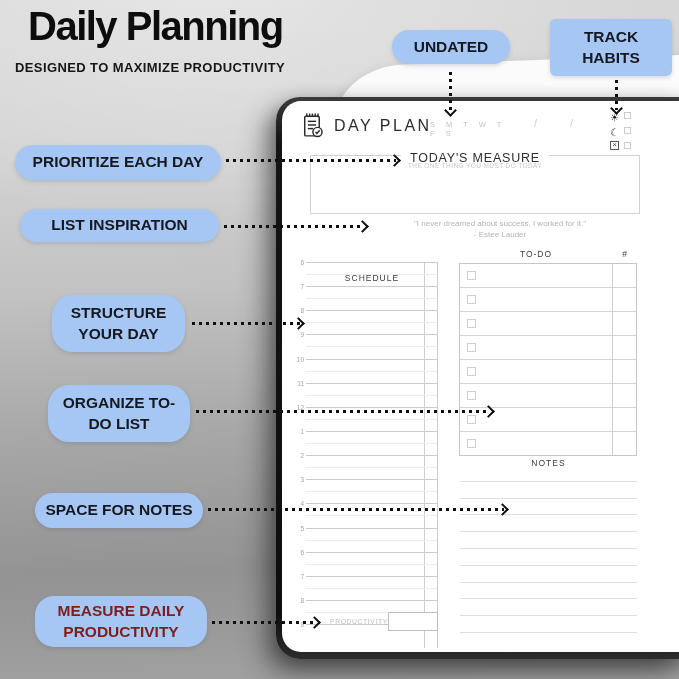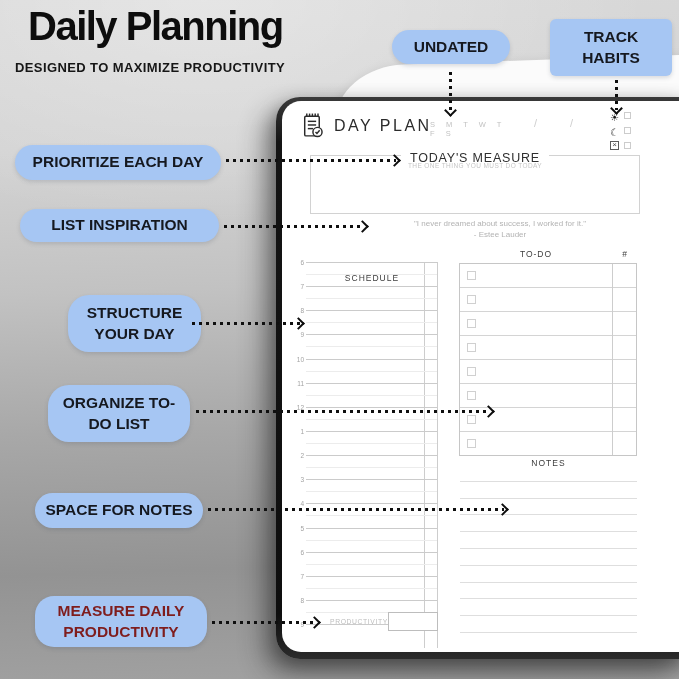--- a/index.html
+++ b/index.html
@@ -285,21 +285,21 @@
           <div class="note-line"></div>
         </div>
 
     </div>
   </div>
 
   <div class="bubble b-undated" style="background: rgb(166, 198, 243); color: rgb(21, 24, 31);">UNDATED</div>
   <div class="bubble b-track" style="background: rgb(166, 198, 243); color: rgb(21, 24, 31);">TRACK HABITS</div>
   <div class="bubble b-prioritize" style="background: rgb(166, 198, 243); color: rgb(21, 24, 31);">PRIORITIZE EACH DAY</div>
   <div class="bubble b-inspiration" style="background: rgb(166, 198, 243); color: rgb(21, 24, 31);">LIST INSPIRATION</div>
-  <div class="bubble b-structure" style="background: rgb(166, 198, 243); color: rgb(21, 24, 31); margin-left: 16px;">STRUCTURE YOUR DAY</div>
+  <div class="bubble b-structure" style="background: rgb(166, 198, 243); color: rgb(21, 24, 31);">STRUCTURE YOUR DAY</div>
   <div class="bubble b-notes" style="background: rgb(166, 198, 243); color: rgb(21, 24, 31);">SPACE FOR NOTES</div>
   <div class="bubble b-organize" style="background: rgb(166, 198, 243); color: rgb(21, 24, 31);">ORGANIZE TO-DO LIST</div>
   <div class="bubble b-measure" style="background: rgb(166, 198, 243); color: #7f1d1d;">MEASURE DAILY PRODUCTIVITY</div>
 
   <div class="v-arrow a-undated">
       <span class="chev"></span>
     </div>
   <div class="v-arrow a-track">
       <span class="chev"></span>
     </div>

